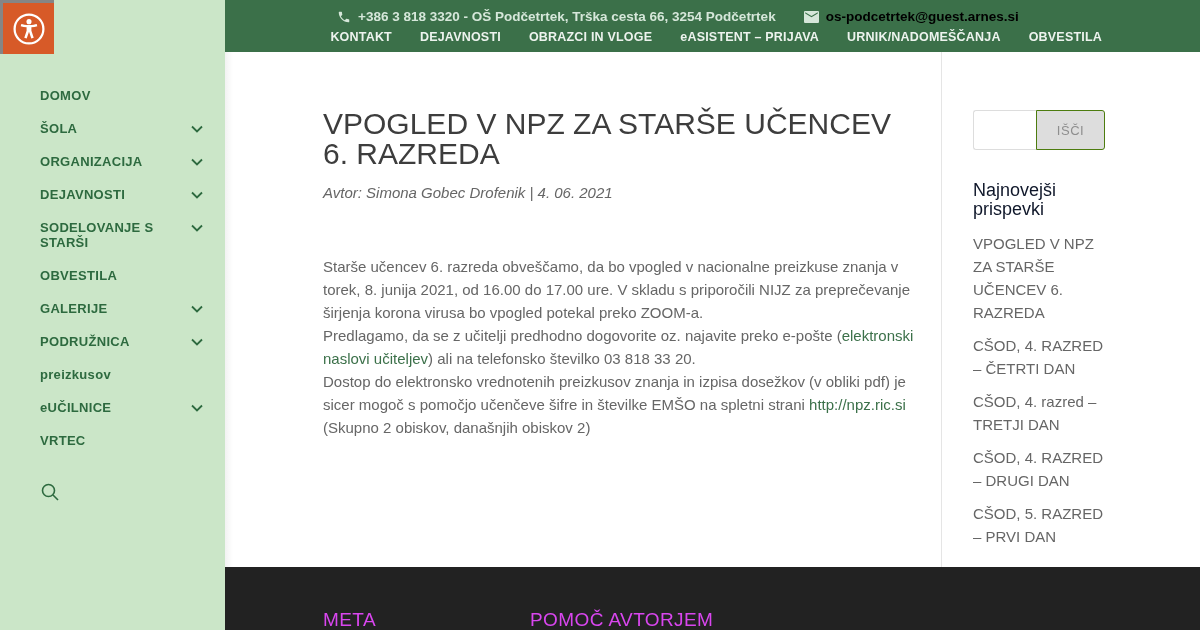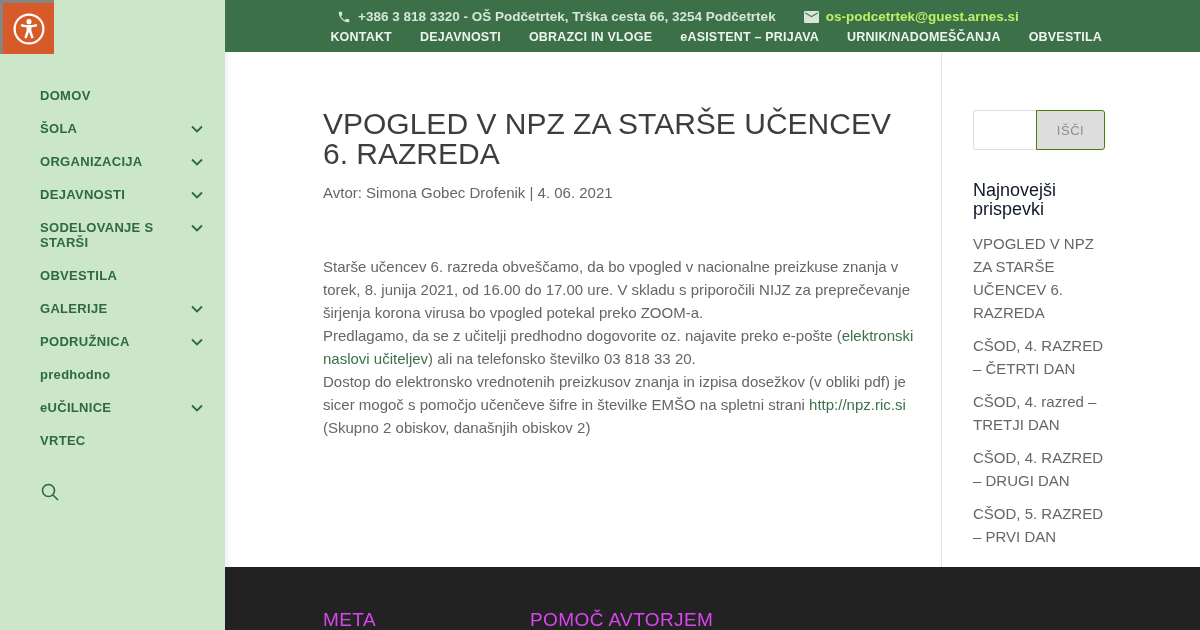--- a/index.html
+++ b/index.html
@@ -17,33 +17,33 @@
   .sidebar li { position: relative; margin-bottom: 18px; font-size: 13px; font-weight: 700;
                 color: #2d6a3f; line-height: 15px; letter-spacing: .3px; cursor: pointer; }
   .sidebar li .chev { position: absolute; right: -8px; top: 4px; }
   .sidebar-search { position: absolute; left: 40px; top: 482px; width: 20px; height: 20px; cursor: pointer; color: #2d6a3f; }
 
   
   .topbar { position: absolute; left: 225px; top: 0; width: 975px; height: 52px; background: #3b7049; z-index: 2; }
   .contact { position: absolute; left: 112px; top: 9px; display: flex; gap: 28px; align-items: center;
              font-size: 13.5px; color: #d6e7da; white-space: nowrap; font-weight: bold; }
   .contact .item { display: inline-flex; align-items: center; gap: 7px; }
-  .contact a { color: #bef264; text-decoration: none; }
+  .contact a { color: #000000; text-decoration: none; }
   .topmenu { position: absolute; right: 98px; top: 30px; display: flex; gap: 28px; white-space: nowrap; }
   .topmenu a { font-size: 12.5px; font-weight: 600; letter-spacing: .2px; color: #edf3ee; text-decoration: none; }
 
   
   .content { position: absolute; left: 225px; top: 52px; width: 975px; height: 515px; background: #fff; }
   .content::before { content: ""; position: absolute; left: 0; top: 0; width: 8px; height: 100%;
                      background: linear-gradient(to right, rgba(0,0,0,.05), rgba(0,0,0,0)); }
   .vdivider { position: absolute; left: 716px; top: 0; width: 1px; height: 100%; background: #e5e5e5; }
 
   .article { position: absolute; left: 98px; top: 57px; width: 592px; }
   .article h1 { font-size: 30px; line-height: 30px; font-weight: 400; color: #3d3d3d; }
-  .post-meta { margin-top: 15px; font-size: 15px; color: #666; }
+  .post-meta { margin-top: 15px; font-size: 15px; color: #666; font-style: italic; }
   .post-body { margin-top: 54px; font-size: 15px; line-height: 23px; color: #666; }
   .post-body a { color: #3b7049; text-decoration: none; }
 
   
   .rsidebar { position: absolute; left: 748px; top: 58px; width: 140px; }
   .search-form { display: flex; height: 40px; }
   .search-form input { width: 63px; height: 40px; border: 1px solid #ddd; border-right: none;
                        border-radius: 3px 0 0 3px; padding: 0 8px; font-size: 14px; color: #666;
                        font-family: "Liberation Sans", sans-serif; outline: none; }
   .search-form button { width: 69px; height: 40px; background: #ddd; border: 1px solid #4d7c0f;
@@ -121,21 +121,21 @@
             </svg></li>
         <li><span>OBVESTILA</span></li>
         <li><span>GALERIJE</span>
           <svg class="chev" width="12" height="8" viewBox="0 0 12 8" fill="none" stroke="#2d6a3f" stroke-width="1.8">
               <polyline points="1,1.5 6,6.5 11,1.5"></polyline>
             </svg></li>
         <li><span>PODRUŽNICA</span>
           <svg class="chev" width="12" height="8" viewBox="0 0 12 8" fill="none" stroke="#2d6a3f" stroke-width="1.8">
               <polyline points="1,1.5 6,6.5 11,1.5"></polyline>
             </svg></li>
-        <li><span>predhodno</span></li>
+        <li><span>preizkusov</span></li>
         <li><span>eUČILNICE</span>
           <svg class="chev" width="12" height="8" viewBox="0 0 12 8" fill="none" stroke="#2d6a3f" stroke-width="1.8">
               <polyline points="1,1.5 6,6.5 11,1.5"></polyline>
             </svg></li>
         <li><span>VRTEC</span></li>
       </ul>
     </nav>
     <div class="sidebar-search">
       <svg width="20" height="20" viewBox="0 0 20 20" fill="none" stroke="#2d6a3f" stroke-width="1.6">
         <circle cx="8.5" cy="8.5" r="6"></circle>

